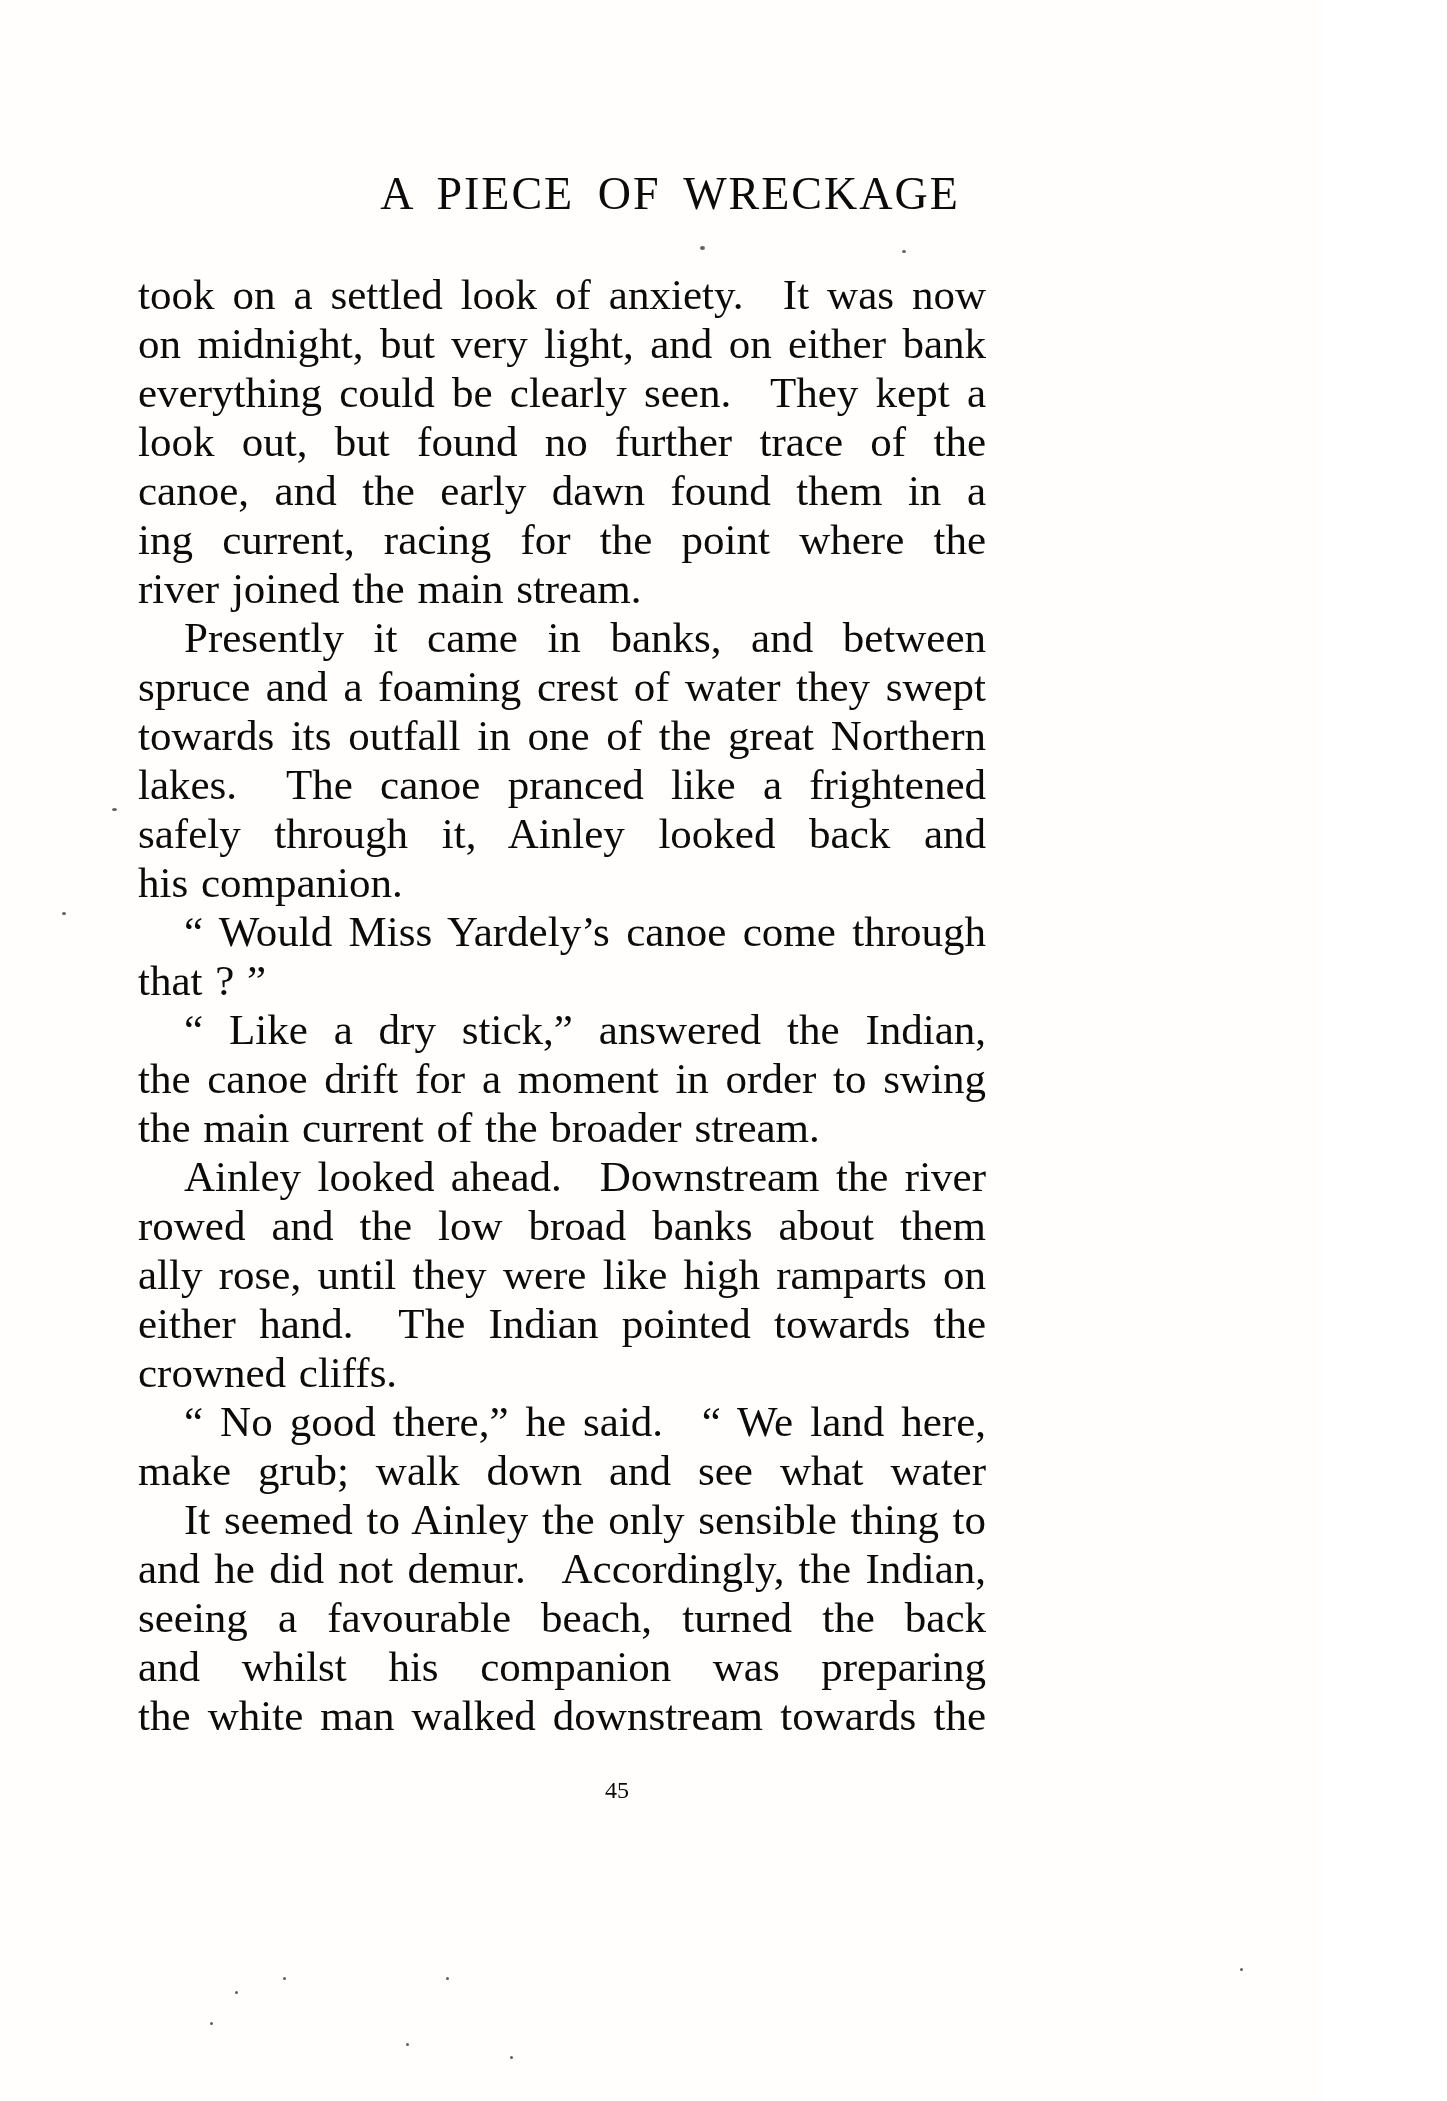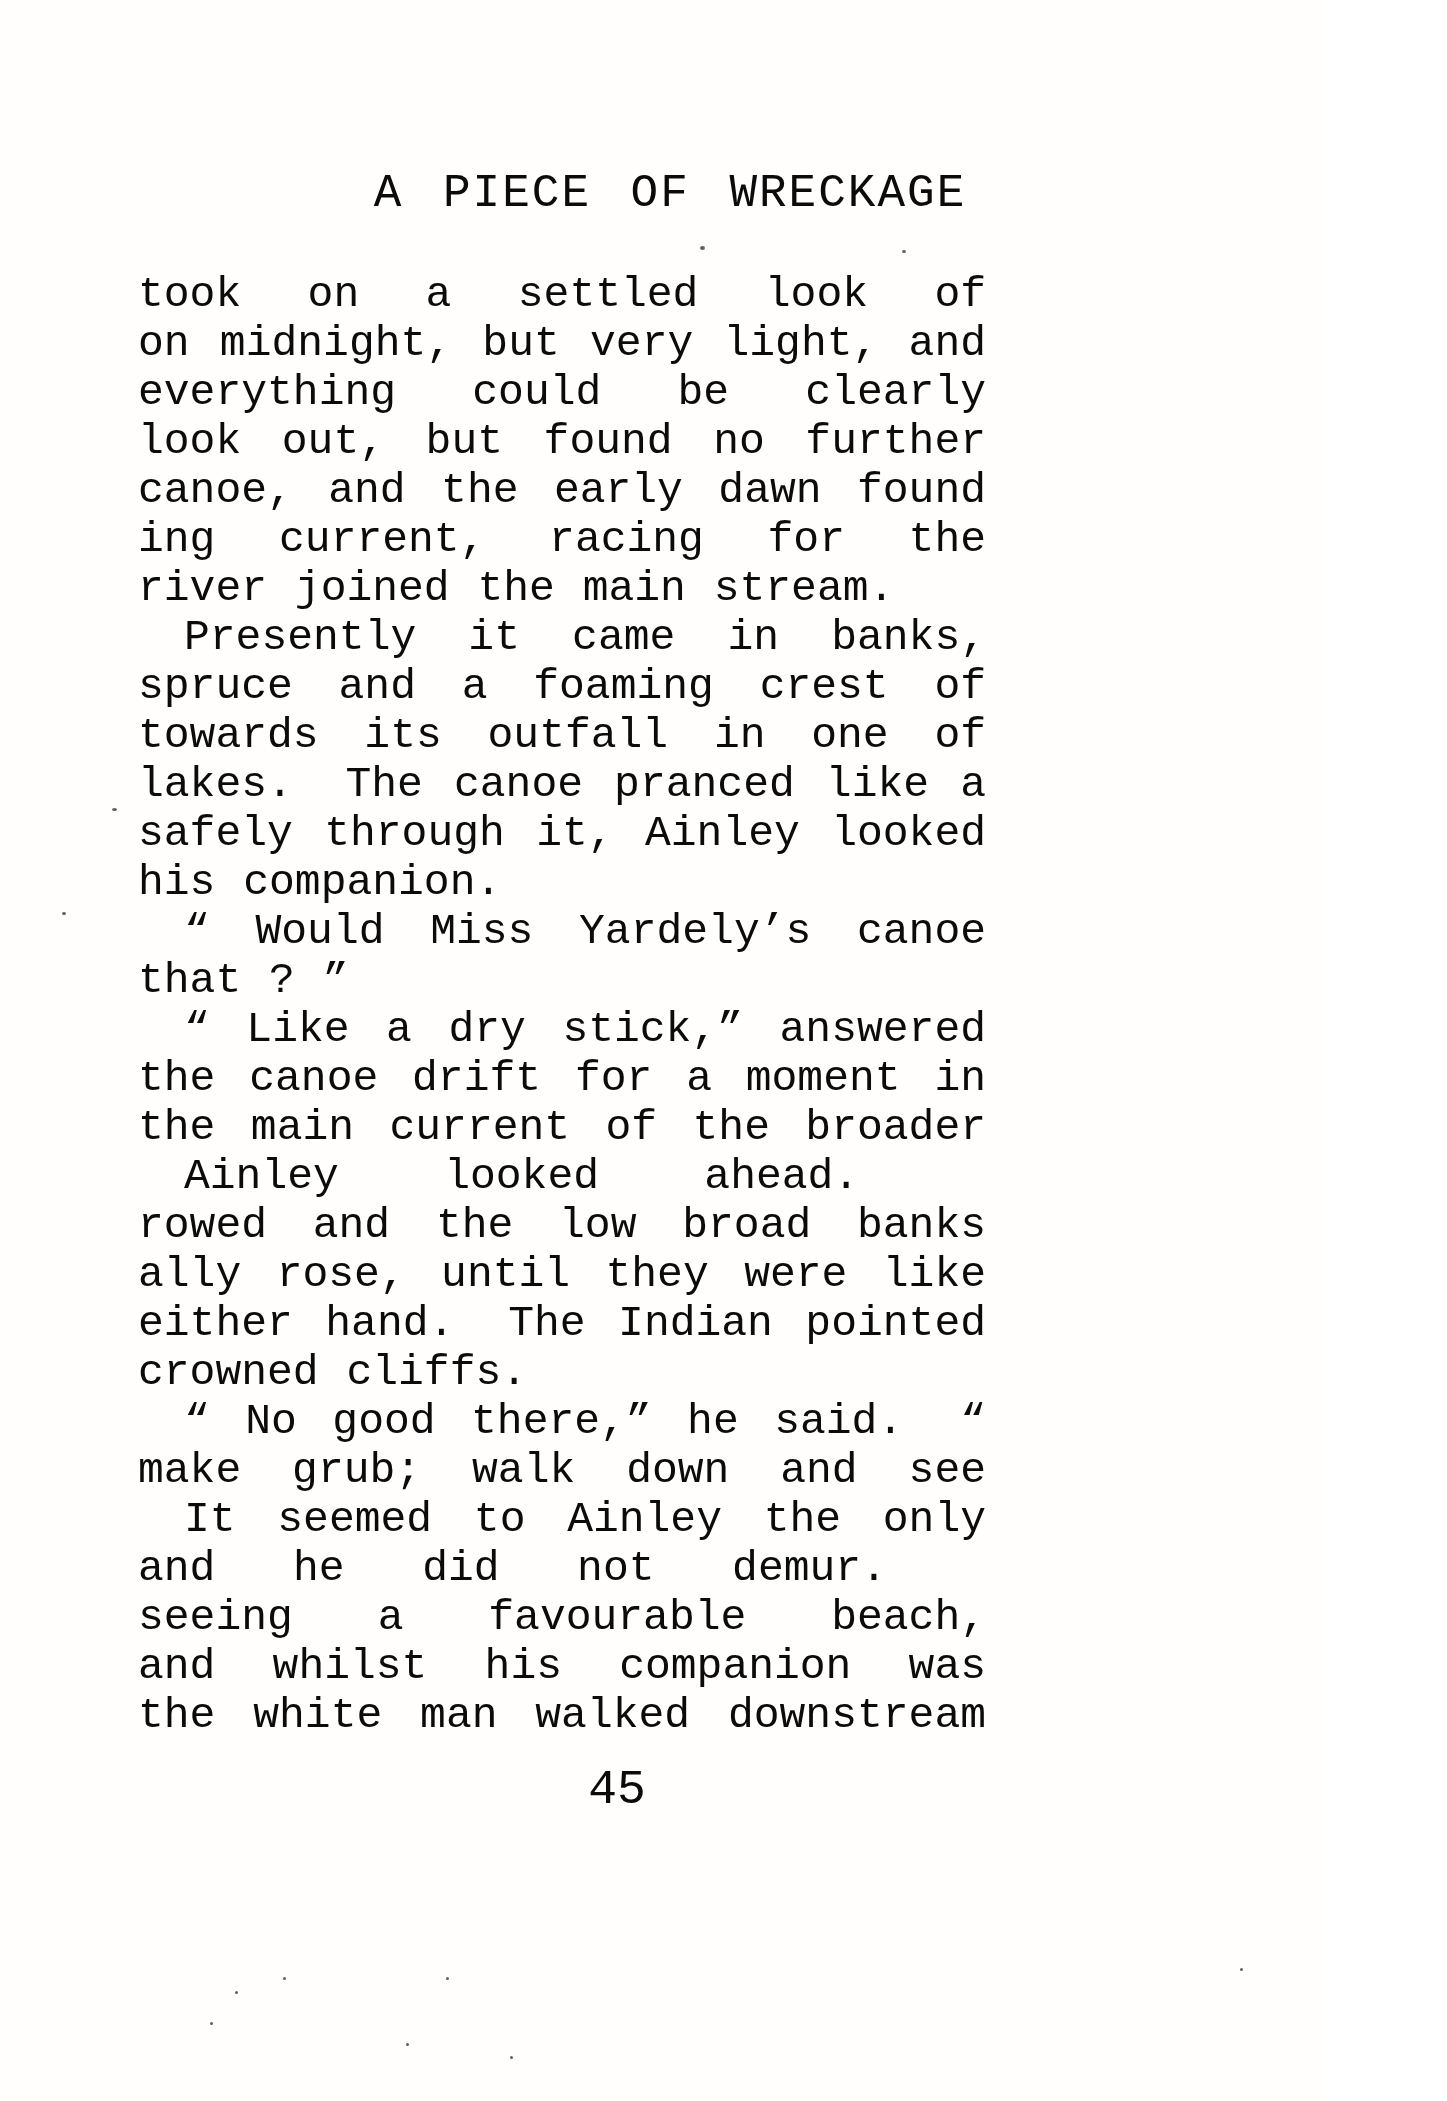--- a/index.html
+++ b/index.html
@@ -6,21 +6,21 @@
     margin: 0;
     padding: 0;
     background: #ffffff;
   }
   .book-page {
     position: relative;
     width: 1323px;
     height: 2101px;
     background: #fffefd;
     color: #0b0b0b;
-    font-family: Liberation Mono, monospace;
+    font-family: Liberation Serif, serif;
     overflow: hidden;
   }
   .page-inner {
     position: absolute;
     left: 138px;
     top: 168px;
     width: 848px;
   }
   .chapter-header {
     margin: 0;
@@ -51,21 +51,21 @@
   }
   .line.indent {
     text-indent: 46px;
   }
   .page-number {
     width: 848px;
     padding-left: 110px;
     box-sizing: border-box;
     margin-top: 26px;
     text-align: center;
-    font-size: 48px;
+    font-size: 24px;
     line-height: 48px;
   }
   .speck {
     position: absolute;
     background: #2a2a2a;
     border-radius: 50%;
     opacity: 0.75;
   }
 </style>
 </head>

